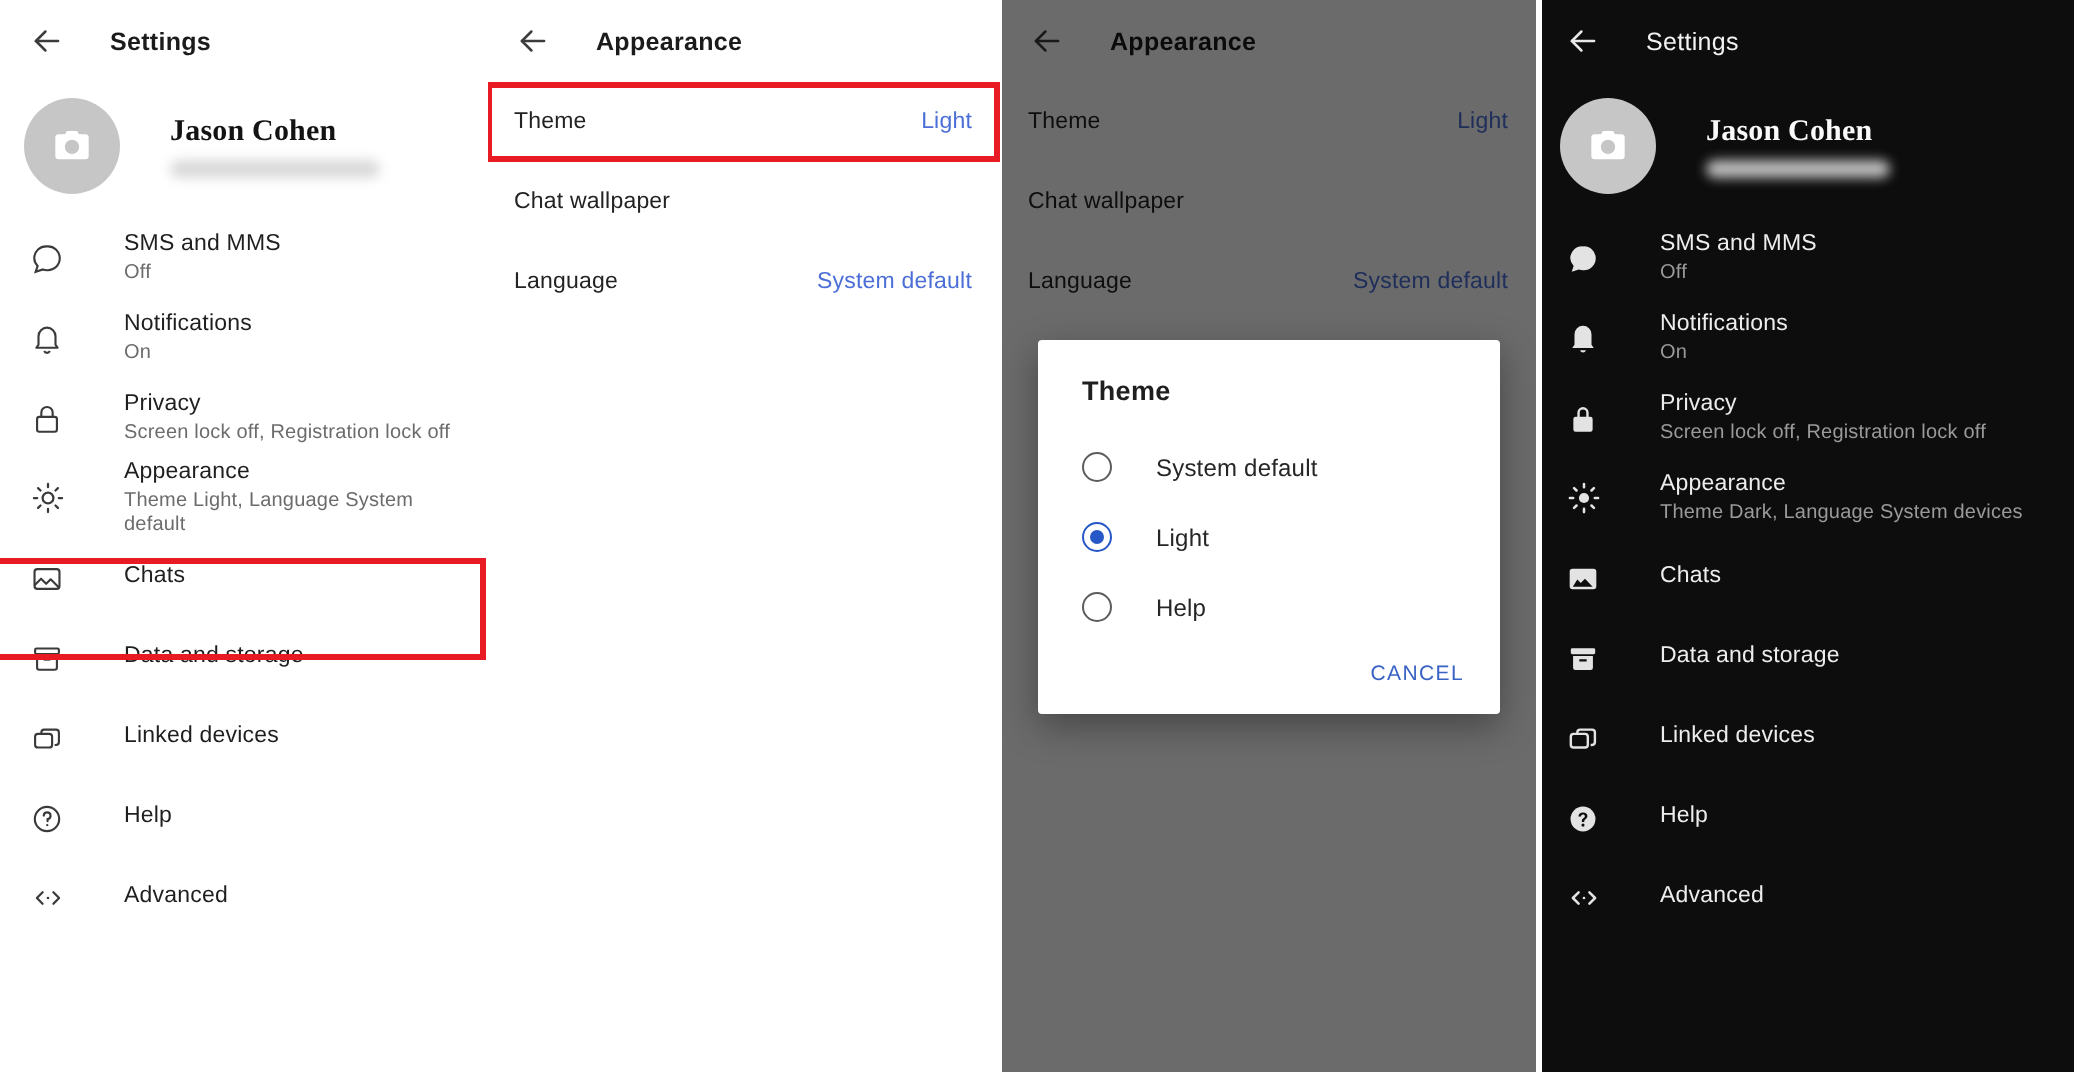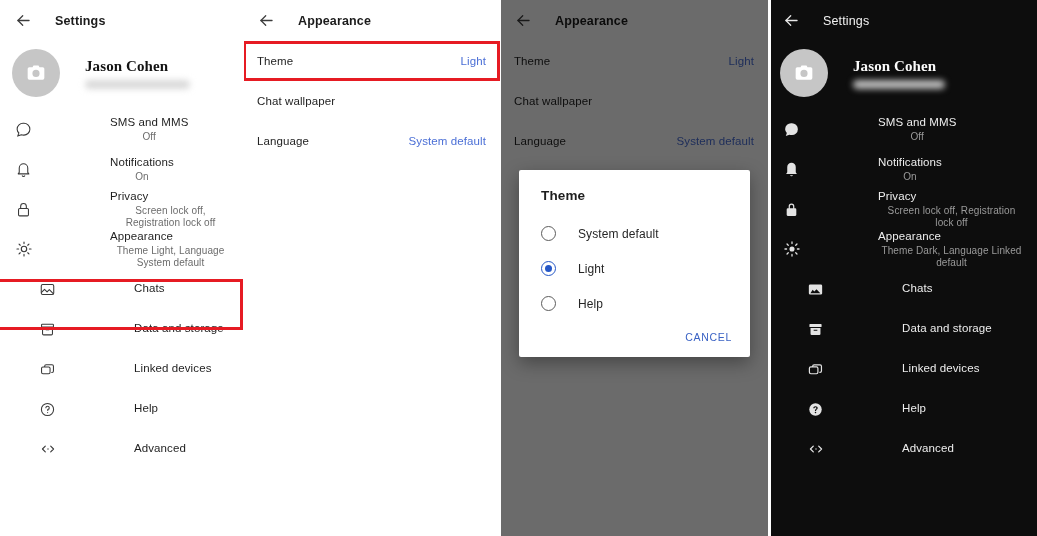--- a/index.html
+++ b/index.html
@@ -69,33 +69,32 @@
   }
   .dark .profile-sub { background:#bdbdbd; width:92px; }
 
   
   .rows { padding-top:4px; }
   .row {
     display:flex; align-items:center;
     height:40px;
     padding:0 12px;
     cursor:pointer;
-    gap:48px;
   }
   .row .ico {
     width:23px; height:23px; flex:0 0 23px;
     display:flex; align-items:center; justify-content:center;
   }
   .row .ico svg { display:block; }
   .row .txt { margin-left:27px; line-height:1.15; }
   .row .t1 { font-size:11.5px; color:#1f1f1f; letter-spacing:.1px; }
-  .row .t2 { font-size:10px; color:#6c6c6c; margin-top:2px; letter-spacing:.1px;text-align:center; }
+  .row .t2 { font-size:10px; color:#6c6c6c; margin-top:2px; letter-spacing:.1px; }
   .dark .row .t1 { color:#ededed; }
   .dark .row .t2 { color:#9a9a9a; }
-  .row.single { height:40px;margin-left:24px; }
+  .row.single { height:40px; }
 
   
   .hl { position:absolute; border:3px solid #e61b23; z-index:30; pointer-events:none; }
   .hl-appearance { left:-3px; top:279px; width:246px; height:51px; }
   .hl-theme { left:0px; top:41px; width:257px; height:40px; }
 
   
   .alist { padding-top:0px; }
   .arow {
     display:flex; align-items:center; justify-content:space-between;
@@ -422,21 +421,21 @@
       </div>
       <div class="row">
         <span class="ico">
             <svg width="18" height="18" viewBox="0 0 24 24" fill="none" stroke="#e3e3e3" stroke-width="1.7" stroke-linecap="round">
               <circle cx="12" cy="12" r="3.4" fill="#e3e3e3" stroke="none"></circle>
               <path d="M12 2.6v2.2M12 19.2v2.2M2.6 12h2.2M19.2 12h2.2M5.4 5.4l1.6 1.6M17 17l1.6 1.6M18.6 5.4L17 7M7 17l-1.6 1.6"></path>
             </svg>
           </span>
         <span class="txt">
           <div class="t1">Appearance</div>
-          <div class="t2">Theme Dark, Language Linked default</div>
+          <div class="t2">Theme Dark, Language System devices</div>
         </span>
       </div>
       <div class="row single">
         <span class="ico">
             <svg width="17" height="17" viewBox="0 0 24 24" fill="#e3e3e3">
               <path d="M4.6 4.8h14.8a2 2 0 0 1 2 2v10.4a2 2 0 0 1-2 2H4.6a2 2 0 0 1-2-2V6.8a2 2 0 0 1 2-2zm.2 12.6h14l-5.4-5.6-3 3-2.4-2.4-3.2 5z"></path>
             </svg>
           </span>
         <span class="txt">
           <div class="t1">Chats</div>

